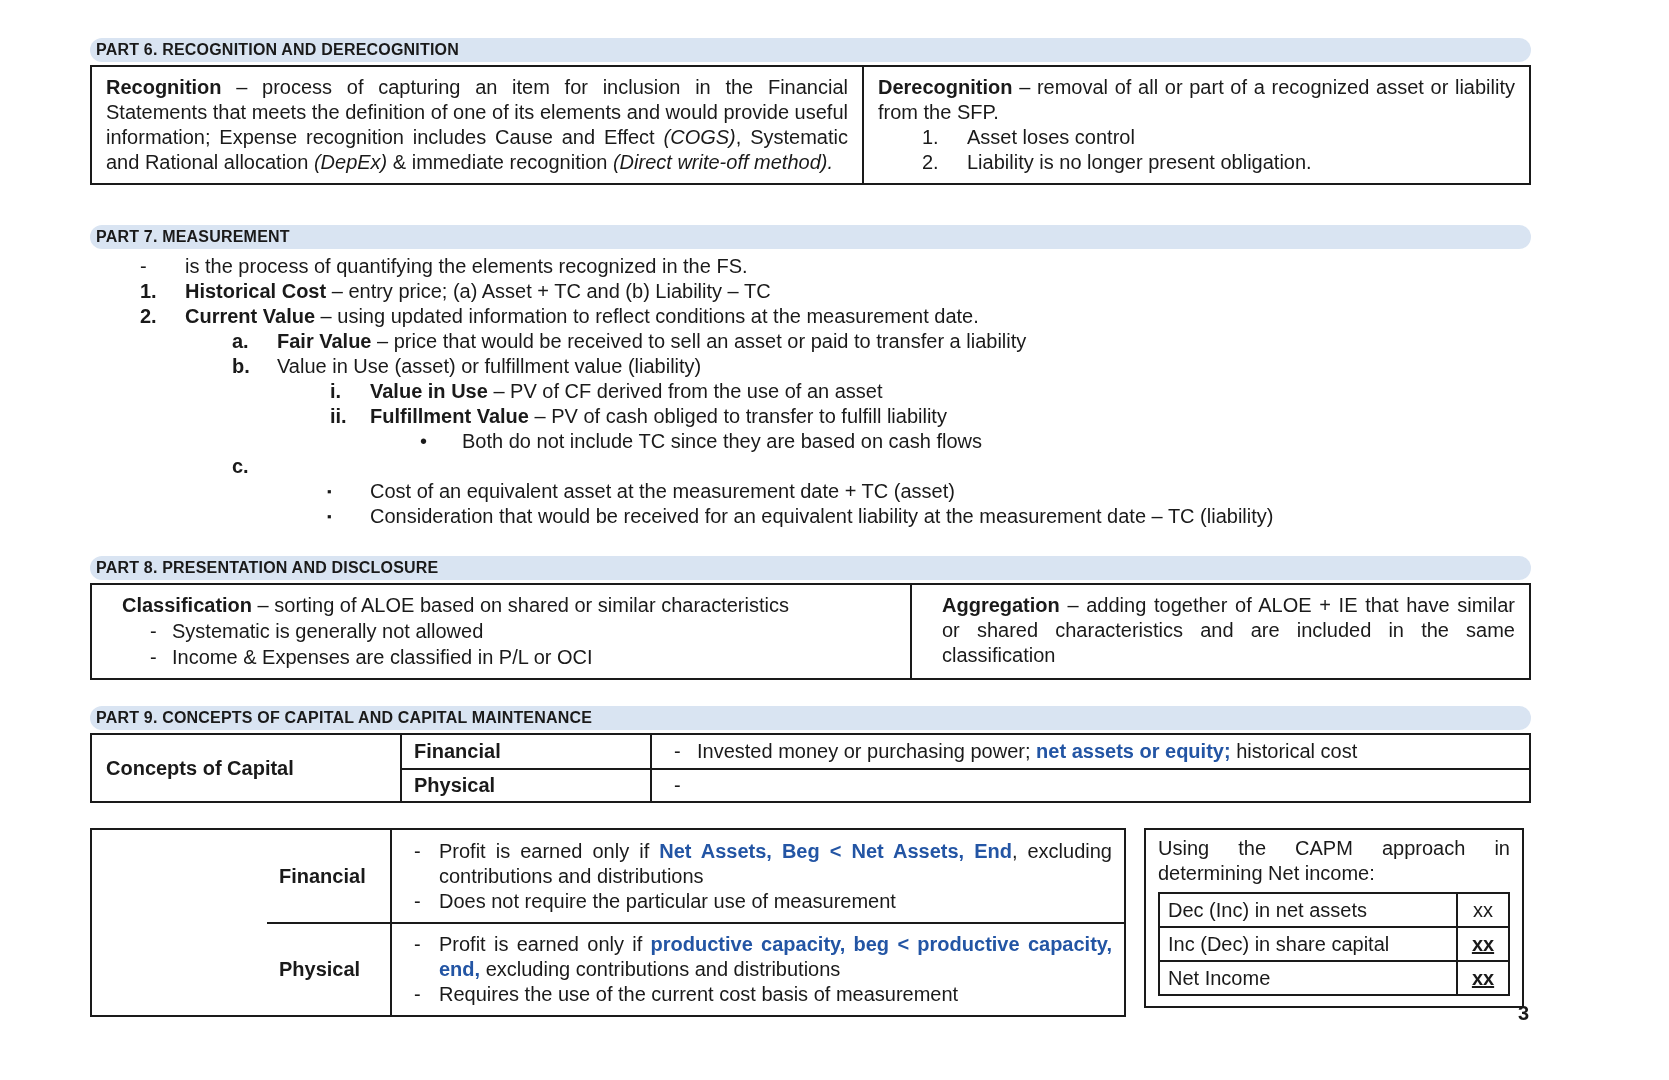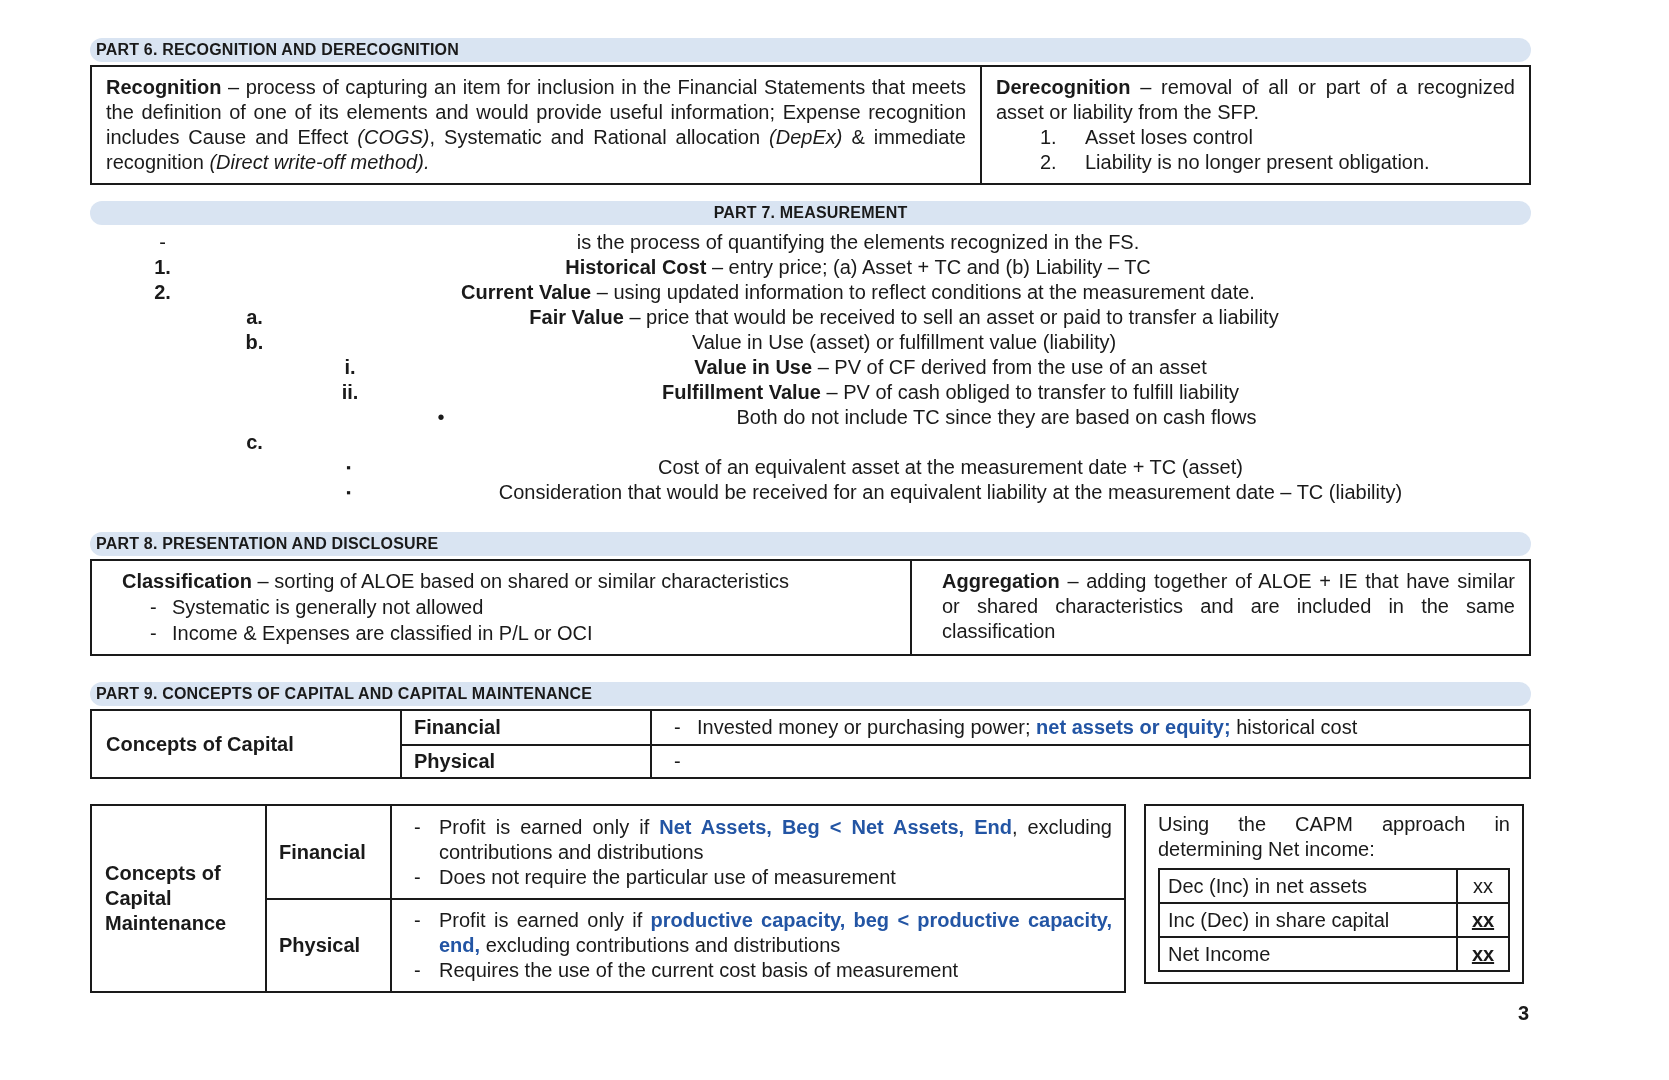--- a/index.html
+++ b/index.html
@@ -5,27 +5,27 @@
   *{margin:0;padding:0;box-sizing:border-box;}
   html,body{width:1669px;height:1080px;background:#ffffff;overflow:hidden;}
   body{font-family:"Liberation Sans","DejaVu Sans",sans-serif;color:#1a1a1a;font-size:20px;position:relative;}
   .content{position:absolute;left:90px;top:38px;width:1441px;}
   .b{font-weight:700;}
   .i{font-style:italic;}
   .c{color:var(--blue,#2355a4);}
   .u{text-decoration:underline;}
   .sec-header{background:var(--hdrbg,#d9e4f2);font-weight:700;font-size:16px;padding:3px 6px;margin-bottom:3px;letter-spacing:.2px;border-radius:13px;}
   .sec{margin-top:0;}
-  .mt28{margin-top:16px;text-align:center;}
+  .mt28{margin-top:40px;}
   .mt27{margin-top:27px;}
   .mt26{margin-top:26px;}
   
   .box{border:2px solid #1a1a1a;display:flex;}
   .box .cell{padding:8px 14px;line-height:25px;text-align:justify;}
-  .p6-left{width:890px;border-right:2px solid #1a1a1a;}
+  .p6-left{width:772px;border-right:2px solid #1a1a1a;}
   .p6-right{flex:1;}
   .num-list{margin-top:0;}
   .num-item{display:flex;padding-left:44px;line-height:25px;}
   .num-item .num{width:45px;flex:none;text-align:left;}
   
   .m-list{margin-top:5px;}
   .it{display:flex;line-height:25px;}
   .it .mk{flex:none;}
   .it .tx{flex:1;}
   .L0{padding-left:50px;}  .L0 .mk{width:45px;}
@@ -172,21 +172,20 @@
         <span><span>Invested money or purchasing power; </span><span class="b c">net assets or equity;</span><span> historical cost</span></span>
       </div>
       <div class="ct-label row2">Physical</div>
       <div class="ct-desc row2">
         <span class="dash">-</span>
       </div>
     </div>
 
     <div class="row-maint">
       <div class="maint-table">
-        <div class="mt-head">Concepts of Capital Maintenance</div>
         <div class="mt-label">Financial</div>
         <div class="mt-desc">
           <div class="pt">
             <span class="dash">-</span>
             <span class="tx"><span>Profit is earned only if </span><span class="b c">Net Assets, Beg &lt; Net Assets, End</span><span>, excluding contributions and distributions</span></span>
           </div>
           <div class="pt">
             <span class="dash">-</span>
             <span class="tx"><span>Does not require the particular use of measurement</span></span>
           </div>

